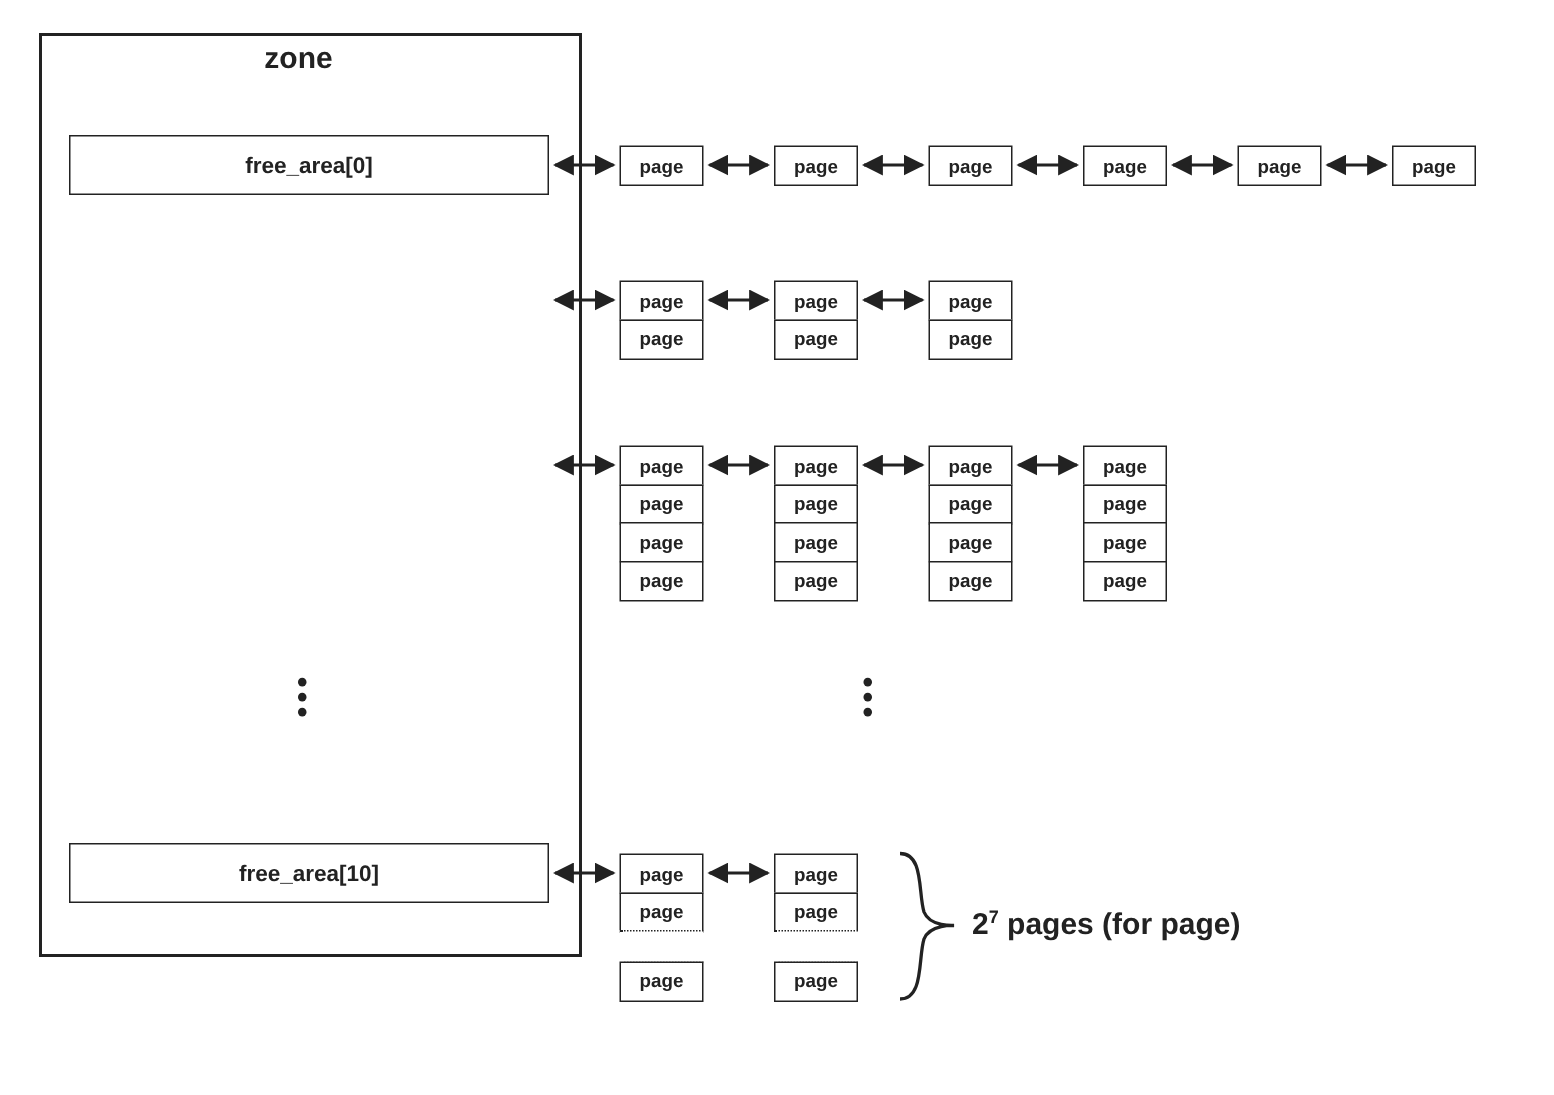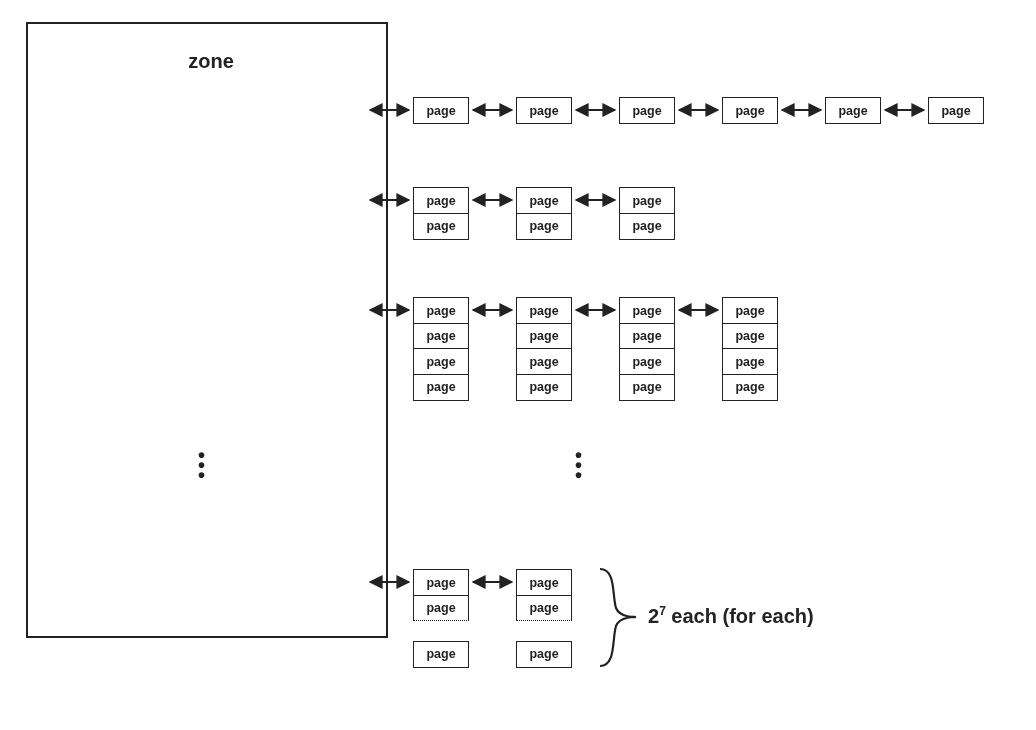--- a/index.html
+++ b/index.html
@@ -23,27 +23,26 @@
     position: absolute;
     left: 26px;
     top: 22px;
     width: 362px;
     height: 616px;
     border: 2.5px solid #222;
     background: #fff;
   }
   .zone-title {
     position: absolute;
-    left: 30px;
+    left: 18px;
     top: 28px;
     width: 362px;
     text-align: center;
     font-weight: 700;
     font-size: 20px;
-    margin-top: 22px;
   }
   .farea {
     position: absolute;
     left: 46px;
     width: 320px;
     height: 40px;
     border: 1.5px solid #222;
     display: flex;
     align-items: center;
     justify-content: center;
@@ -94,20 +93,22 @@
   }
 </style>
 </head>
 <body>
 
 <div class="canvas">
 
   <div class="zone-box"></div>
   <div class="zone-title">zone</div>
 
+  <div class="farea" style="top:90px">free_area[0]</div>
+  <div class="farea" style="top:562px">free_area[10]</div>
 
   <div class="pagebox" style="left:413px; top:97px; width:56px; height:27px">page</div>
   <div class="pagebox" style="left:516px; top:97px; width:56px; height:27px">page</div>
   <div class="pagebox" style="left:619px; top:97px; width:56px; height:27px">page</div>
   <div class="pagebox" style="left:722px; top:97px; width:56px; height:27px">page</div>
   <div class="pagebox" style="left:825px; top:97px; width:56px; height:27px">page</div>
   <div class="pagebox" style="left:928px; top:97px; width:56px; height:27px">page</div>
 
   <div class="pagestack" style="left:413px; top:187px; width:56px">
     <div class="cell" style="height:27px">page</div>
@@ -157,21 +158,21 @@
     <div class="cell" style="height:27px">page</div>
     <div class="cell" style="height:27px">page</div>
     <div class="cell" style="height:22px; border-top:1.5px dotted #222; border-bottom:1.5px dotted #222; border-left:none; border-right:none;"></div>
     <div class="cell" style="height:27px">page</div>
   </div>
 
   <div class="vellipsis" style="left:198px; top:450px">•<br>•<br>•</div>
   <div class="vellipsis" style="left:575px; top:450px">•<br>•<br>•</div>
 
   <div class="annot" style="left:648px; top:604px">
-    <span>2</span><sup>7</sup><span> each (for each)</span>
+    <span>2</span><sup>7</sup><span> pages (for page)</span>
   </div>
 
   <svg class="overlay" viewBox="0 0 1036 730">
     <defs>
       <marker id="ah" viewBox="0 0 10 10" refX="9" refY="5" markerWidth="7" markerHeight="7" orient="auto-start-reverse">
         <path d="M0,0 L10,5 L0,10 Z" fill="#222"></path>
       </marker>
     </defs>
     <g stroke="#222" stroke-width="2" marker-start="url(#ah)" marker-end="url(#ah)">
 

